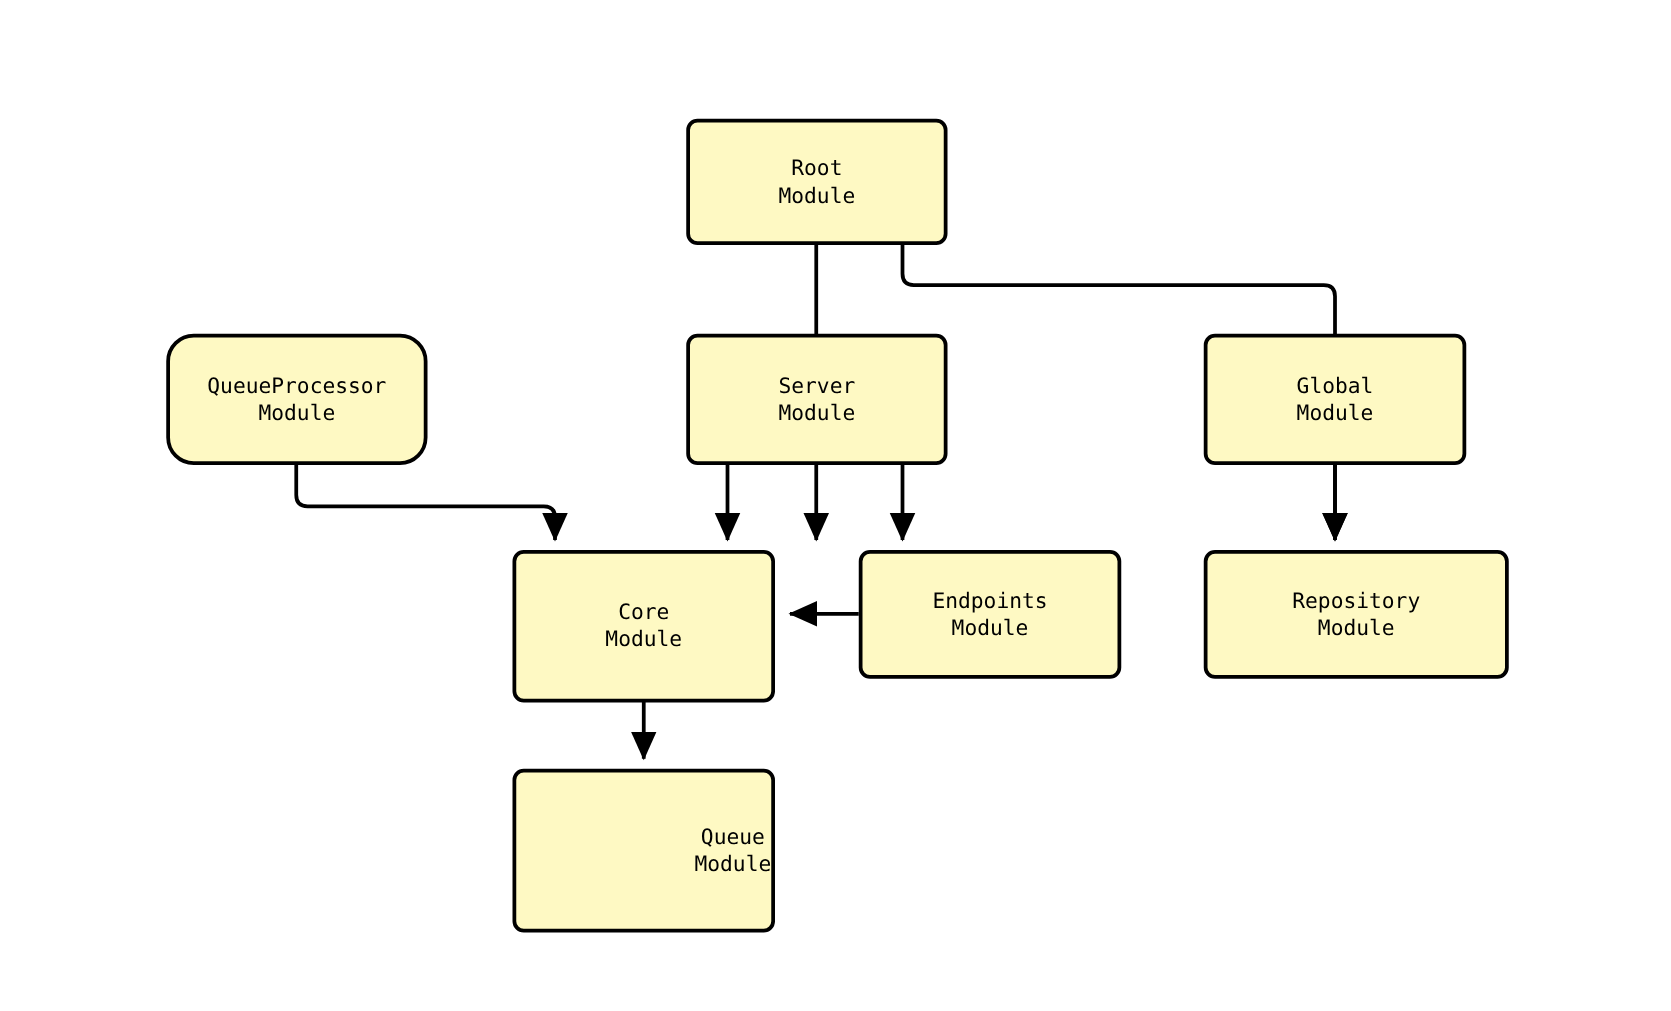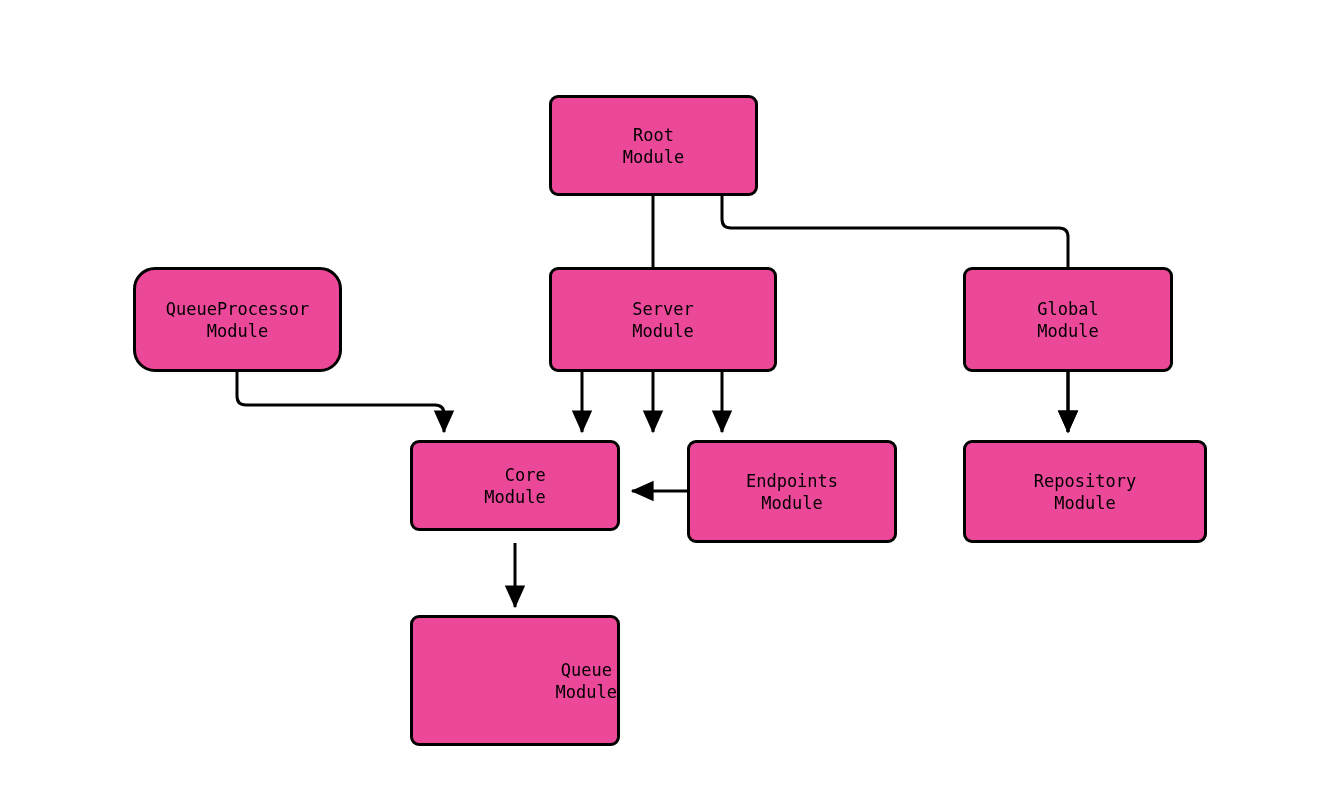--- a/index.html
+++ b/index.html
@@ -24,21 +24,21 @@
     left: 0;
     width: 1337px;
     height: 809px;
     pointer-events: none;
   }
   .node {
     position: absolute;
     box-sizing: border-box;
     border: 3px solid #000000;
     border-radius: 9px;
-    background: #ec4899;
+    background: #fef9c3;
     display: flex;
     align-items: center;
     justify-content: center;
     text-align: center;
   }
   .node-label {
     font-family: "DejaVu Sans Mono", "Liberation Mono", monospace;
     font-size: 17px;
     line-height: 22px;
     color: #000000;
@@ -78,31 +78,31 @@
   <div class="node" style="left:549px; top:95px; width:209px; height:101px;">
     <span class="node-label">Root
 Module</span>
   </div>
 
   <div class="node" style="left:133px; top:267px; width:209px; height:105px;border-radius:22px;">
     <span class="node-label">QueueProcessor
 Module</span>
   </div>
 
-  <div class="node" style="left:549px; top:267px; width:228px; height:105px;">
+  <div class="node" style="left:549px; top:267px; width:209px; height:105px;">
     <span class="node-label">Server
 Module</span>
   </div>
 
   <div class="node" style="left:963px; top:267px; width:210px; height:105px;align-items:center;">
     <span class="node-label">Global
 Module</span>
   </div>
 
-  <div class="node" style="left:410px; top:440px; width:210px; height:91px;text-align:right;">
+  <div class="node" style="left:410px; top:440px; width:210px; height:122px;">
     <span class="node-label">Core
 Module</span>
   </div>
 
   <div class="node" style="left:687px; top:440px; width:210px; height:103px;">
     <span class="node-label">Endpoints
 Module</span>
   </div>
 
   <div class="node" style="left:963px; top:440px; width:244px; height:103px;">

